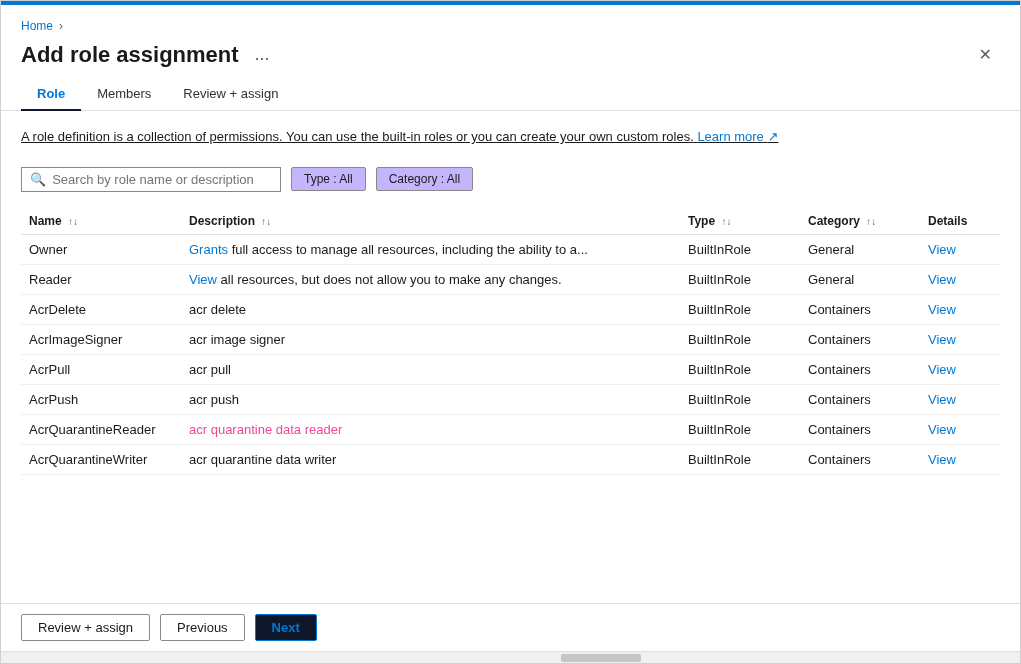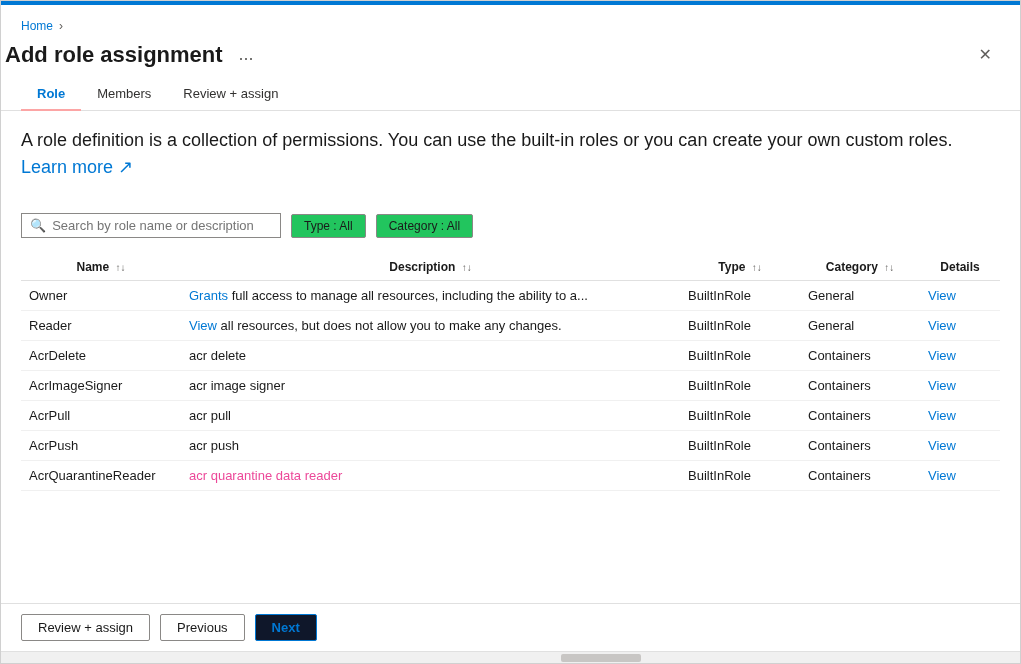--- a/index.html
+++ b/index.html
@@ -37,21 +37,21 @@
     }
     .breadcrumb-home {
       color: #0078d4;
       cursor: pointer;
     }
     .breadcrumb-sep {
       color: #605e5c;
     }
     
     .title-row {
-      padding: 4px 20px 10px 4px;
+      padding: 4px 20px 10px 20px;
       display: flex;
       align-items: center;
       justify-content: space-between;
     }
     .title-row-left {
       display: flex;
       align-items: center;
       gap: 10px;
     }
     .page-title {
@@ -83,34 +83,35 @@
     .tab {
       padding: 8px 16px;
       cursor: pointer;
       color: #323130;
       font-size: 13px;
       border-bottom: 2px solid transparent;
       margin-bottom: -1px;
     }
     .tab.active {
       color: #0078d4;
-      border-bottom: 2px solid #fca5a5;
+      border-bottom: 2px solid #0f172a;
       font-weight: 600;
     }
     
     .content {
       padding: 16px 20px;
       flex: 1;
       overflow-y: auto;
     }
     .description-text {
-      font-size: 18px;
+      font-size: 13px;
       color: #1a1a1a;
       line-height: 1.5;
-      margin-bottom: 32px;
+      margin-bottom: 20px;
+      text-decoration: underline;
     }
     .description-text a {
       color: #0078d4;
       text-decoration: none;
     }
     
     .filter-row {
       display: flex;
       align-items: center;
       gap: 10px;
@@ -135,30 +136,30 @@
     .search-icon {
       color: #605e5c;
       font-size: 13px;
     }
     .filter-pill {
       border: 1px solid #8a8886;
       padding: 4px 12px;
       font-size: 12px;
       color: #1a1a1a;
       cursor: pointer;
-      background: #22c55e;
+      background: #c4b5fd;
       border-radius: 2px;
     }
     
     .role-table {
       width: 100%;
       border-collapse: collapse;
     }
     .role-table th {
-      text-align: center;
+      text-align: left;
       font-weight: 600;
       font-size: 12px;
       color: #1a1a1a;
       padding: 6px 8px;
       border-bottom: 1px solid #e0e0e0;
       white-space: nowrap;
     }
     .role-table th .sort-icon {
       font-size: 10px;
       color: #605e5c;
@@ -346,20 +347,27 @@
             <td>Containers</td>
             <td><a href="#" class="view-link">View</a></td>
           </tr>
           <tr>
             <td>AcrQuarantineReader</td>
             <td style="color: #ec4899;">acr quarantine data reader</td>
             <td>BuiltInRole</td>
             <td>Containers</td>
             <td><a href="#" class="view-link">View</a></td>
           </tr>
+          <tr>
+            <td>AcrQuarantineWriter</td>
+            <td style="color: rgb(26, 26, 26);">acr quarantine data writer</td>
+            <td>BuiltInRole</td>
+            <td>Containers</td>
+            <td><a href="#" class="view-link">View</a></td>
+          </tr>
         </tbody>
     </table>
   </div>
 
   <div class="footer">
     <button class="btn btn-review">Review + assign</button>
     <button class="btn btn-prev">Previous</button>
     <button class="btn btn-next">Next</button>
   </div>
 

